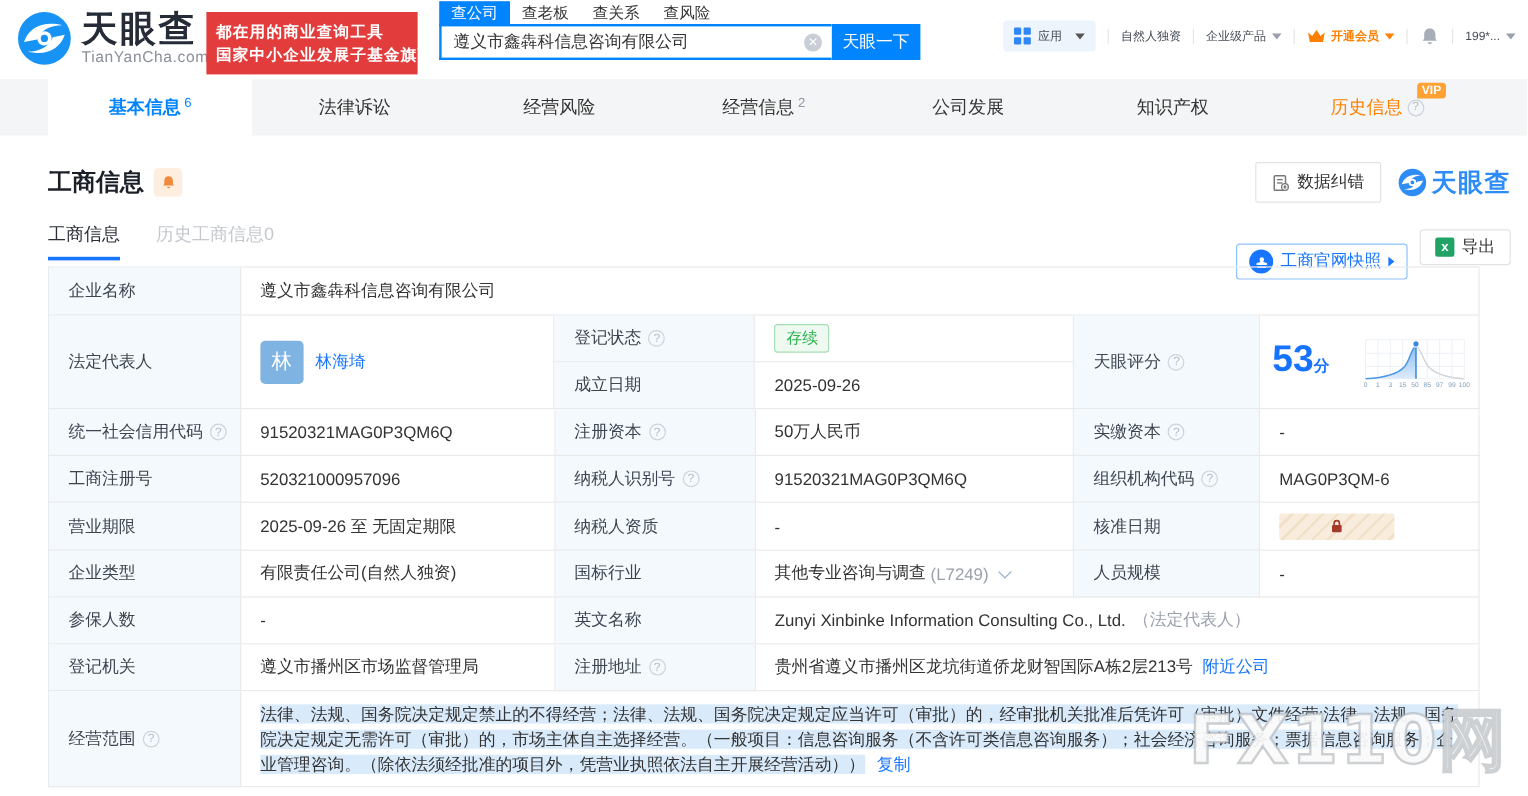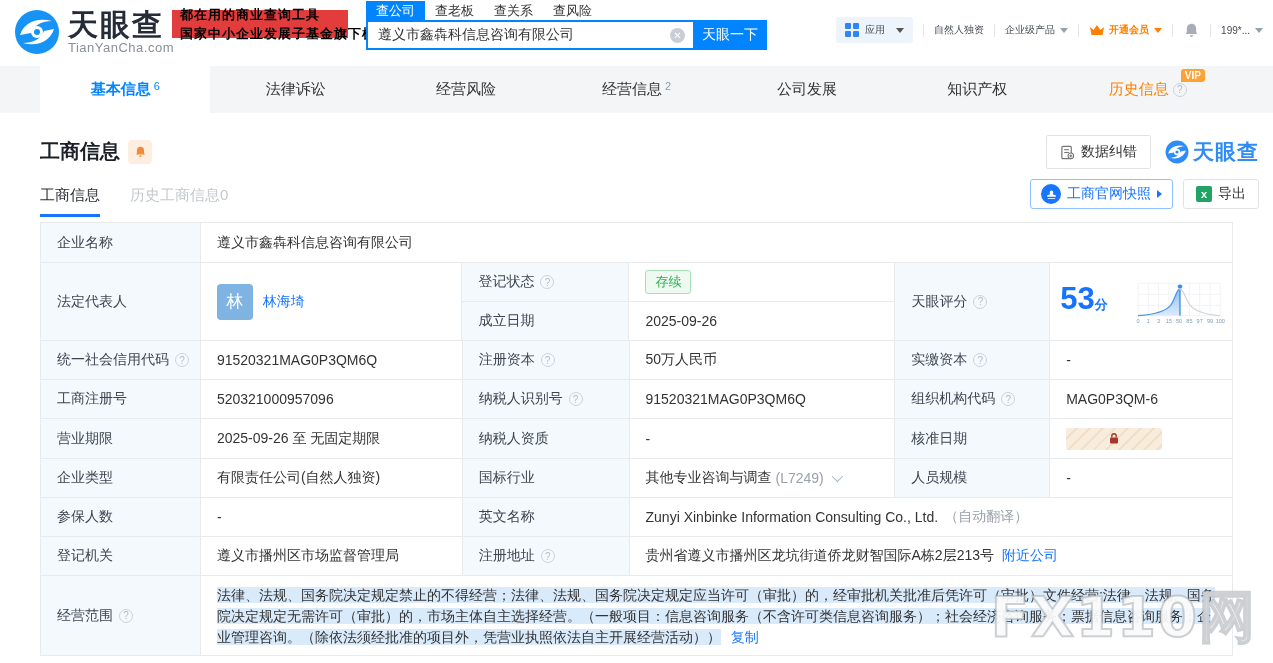--- a/index.html
+++ b/index.html
@@ -5,21 +5,21 @@
   * { margin:0; padding:0; box-sizing:border-box; }
   body { font-family:"Liberation Sans","DejaVu Sans",sans-serif; background:#fff; }
   .page { position:relative; width:1273px; height:663px; background:#fff; overflow:hidden; color:#333; }
 
   
   .header { position:absolute; top:0; left:0; width:100%; height:66px; background:#fff; }
   .logo { position:absolute; left:14px; top:9px; display:flex; align-items:center; cursor:pointer; }
   .logo-txt { margin-left:8px; }
   .logo-cn { font-size:30px; font-weight:bold; color:#262b38; letter-spacing:2px; line-height:30px; }
   .logo-en { font-size:13px; color:#8a8f99; letter-spacing:.5px; }
-  .banner { position:absolute; left:172px; top:10px; width:176px; height:28px; background:#e23c3c; color:#000000;
+  .banner { position:absolute; left:172px; top:10px; width:176px; height:52px; background:#e23c3c; color:#ffffff;
             font-size:13px; font-weight:bold; display:flex; flex-direction:column; justify-content:center; padding:0 8px; }
   .banner div { line-height:19px; letter-spacing:1px; white-space:nowrap; }
   .searchmod { position:absolute; left:366px; top:1px; }
   .stabs { display:flex; font-size:13px; height:19px; }
   .stab { padding:1px 10px; color:#333; cursor:pointer; }
   .stab.active { background:#0084ff; color:#fff; }
   .sbox { display:flex; margin-top:0; }
   .sinput { position:relative; width:327px; }
   .sinput input { width:100%; height:30px; border:2px solid #0084ff; border-right:none; outline:none;
                   font-size:14px; padding:0 30px 0 10px; color:#333; font-family:inherit; }
@@ -61,21 +61,21 @@
   .btn-plain { display:flex; align-items:center; gap:6px; border:1px solid #e1e3e6; border-radius:2px;
                background:#fff; padding:7px 13px; font-size:14px; color:#333; cursor:pointer; font-family:inherit; }
   .minilogo { display:flex; align-items:center; gap:4px; }
   .minilogo span { color:#2e8cf6; font-size:21px; font-weight:bold; letter-spacing:1px; }
   .subtabs { position:absolute; left:40px; top:186px; display:flex; gap:30px; font-size:15px; }
   .subtab { padding-bottom:9px; cursor:pointer; color:#2a2e36; }
   .subtab.active { border-bottom:3px solid #1775ff; }
   .subtab.dim { color:#c4c8cd; }
   .actions2 { position:absolute; right:14px; top:179px; display:flex; align-items:center; gap:10px; }
   .btn-snap { display:flex; align-items:center; gap:6px; border:1px solid #8fc1ff; border-radius:3px;
-              padding:4px 10px; color:#1775ff; font-size:14px; background:#fff; cursor:pointer; }
+              padding:4px 10px; color:#1775ff; font-size:14px; background:#fff; cursor:pointer;margin-top:24px; }
   .snap-circ { width:20px; height:20px; border-radius:50%; background:#1775ff; display:flex; align-items:center;
                justify-content:center; }
   .arrow-r { width:0; height:0; border-top:4px solid transparent; border-bottom:4px solid transparent;
              border-left:5px solid #1775ff; }
   .btn-exp { display:flex; align-items:center; gap:6px; border:1px solid #e1e3e6; border-radius:3px;
              padding:5px 12px; font-size:14px; color:#333; background:#fff; cursor:pointer; }
   .xlsic { width:16px; height:16px; background:#21a366; border-radius:2px; color:#fff; font-size:11px;
            font-weight:bold; display:flex; align-items:center; justify-content:center; }
 
   
@@ -471,21 +471,21 @@
           <span>参保人数</span>
         </div>
       <div class="cell w-v1 h39">
           <span>-</span>
         </div>
       <div class="cell lbl w-l2 h39">
           <span>英文名称</span>
         </div>
       <div class="cell w-right h39">
         <span>Zunyi Xinbinke Information Consulting Co., Ltd.</span>
-        <span class="gray" style="margin-left:6px">（自动翻译）</span>
+        <span class="gray" style="margin-left:6px">（法定代表人）</span>
       </div>
     </div>
 
     <div class="tr">
       <div class="cell lbl w-l1 h39">
           <span>登记机关</span>
         </div>
       <div class="cell w-v1 h39">
           <span>遵义市播州区市场监督管理局</span>
         </div>

